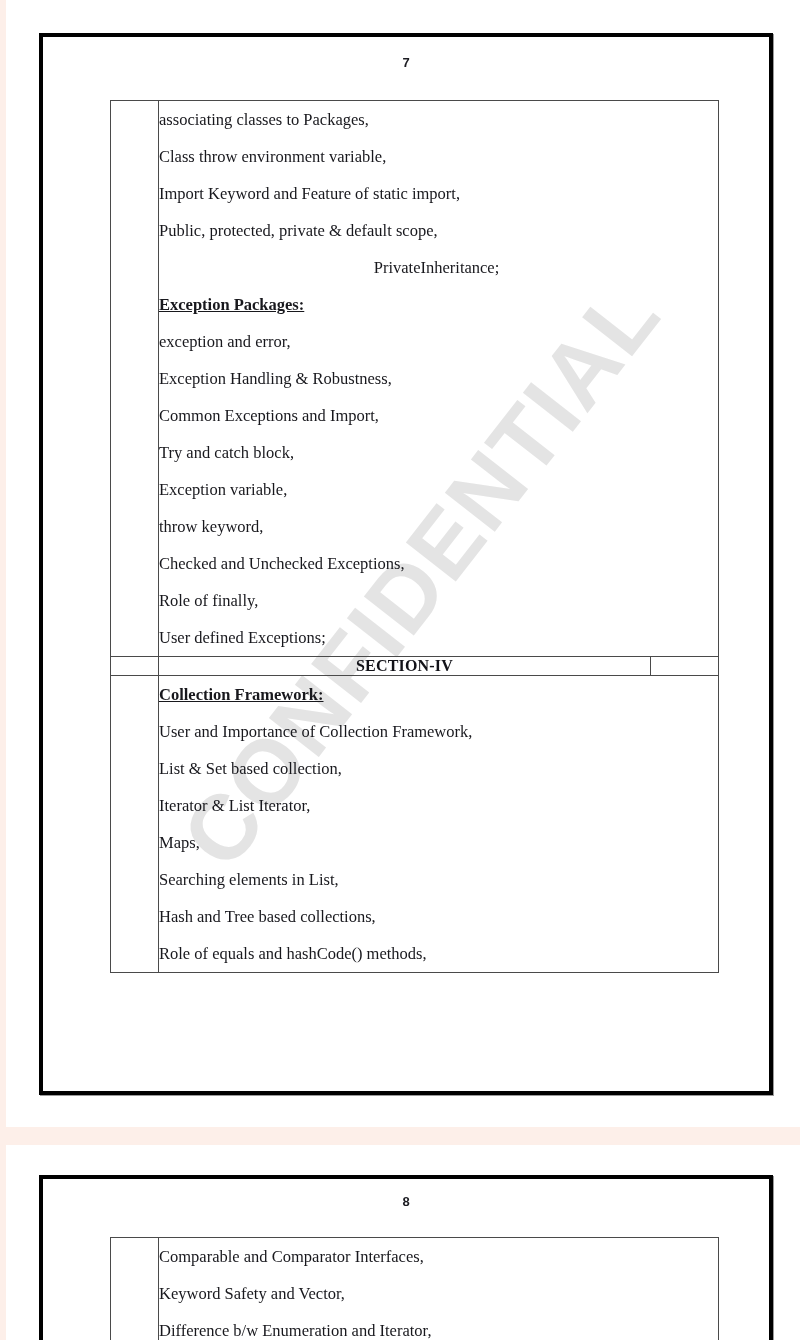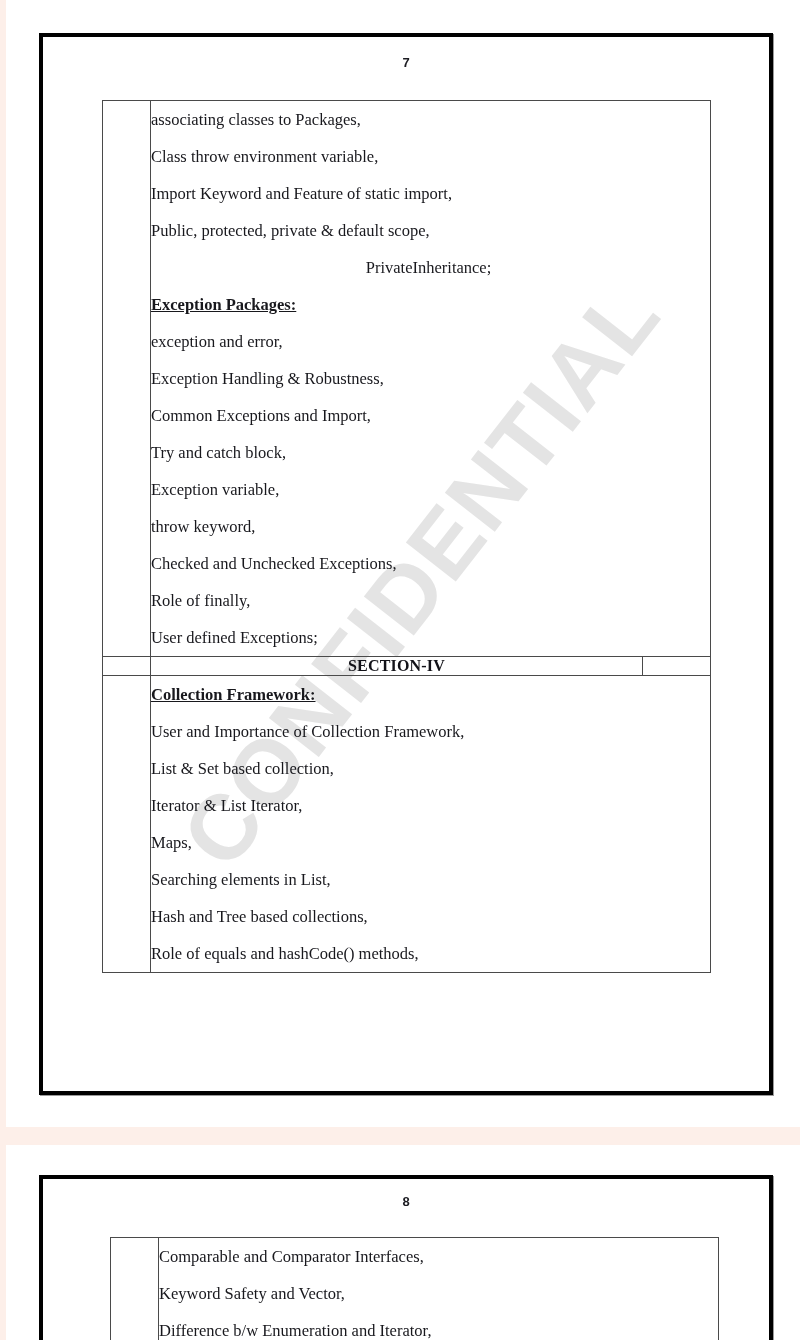--- a/index.html
+++ b/index.html
@@ -92,21 +92,21 @@
 
   
   .syllabus-table {
     position: absolute;
     border-collapse: collapse;
     table-layout: fixed;
     z-index: 2;
     background: transparent;
   }
   .page-one .syllabus-table {
-    left: 59px;
+    left: 67px;
     top: 63px;
     width: 608px;
   }
   .page-two .syllabus-table {
     left: 67px;
     top: 58px;
     width: 608px;
   }
   .syllabus-table td {
     border: 1px solid #4a4a4a;

